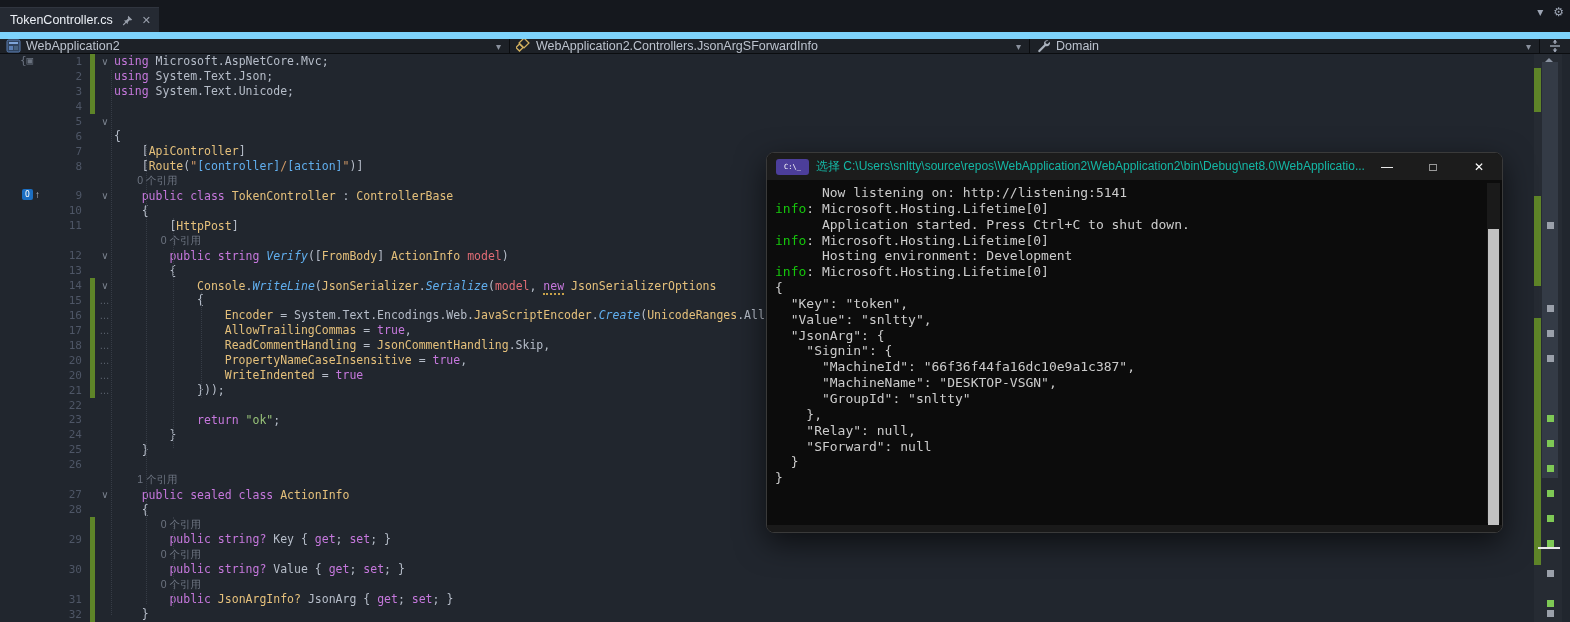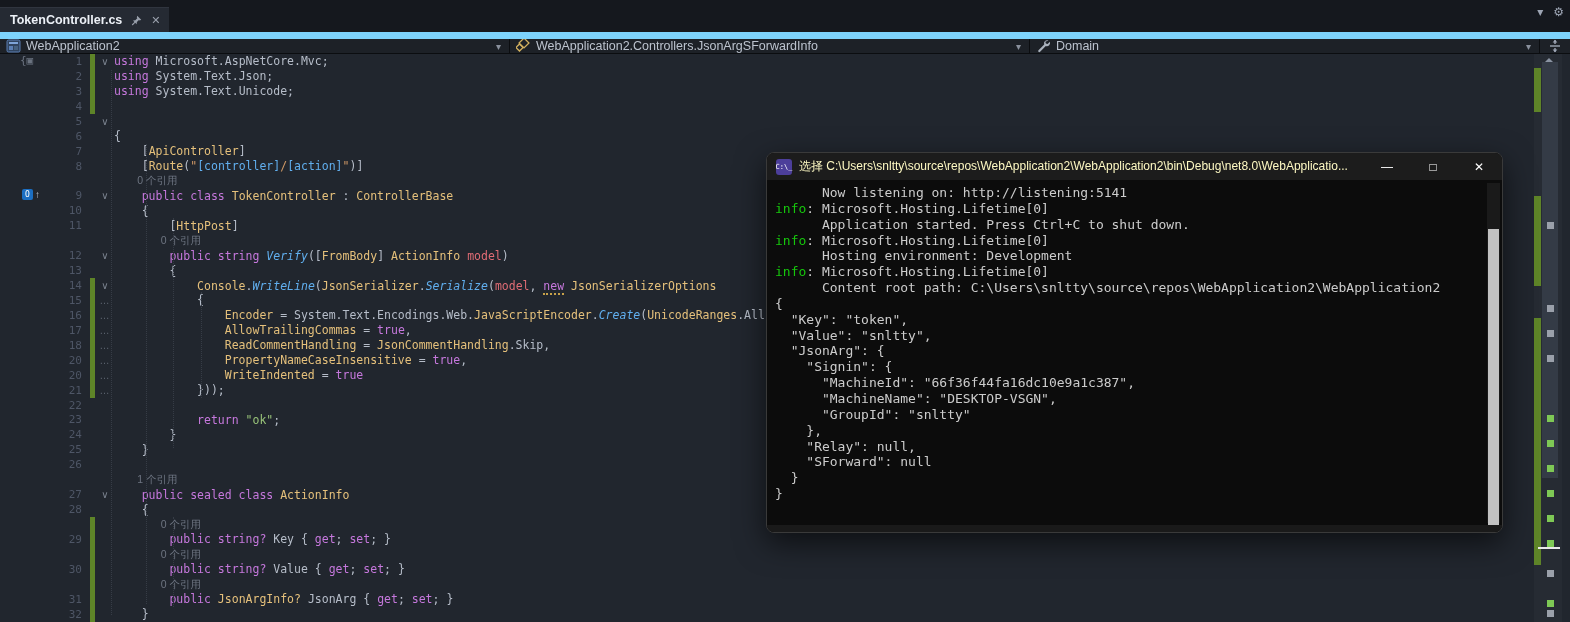--- a/index.html
+++ b/index.html
@@ -2,21 +2,21 @@
 <html><head>
 <meta charset="utf-8">
 <style>
   * { margin:0; padding:0; box-sizing:border-box; }
   html,body { width:1570px; height:622px; overflow:hidden; background:#14171c; font-family:"Liberation Sans", sans-serif; }
   #stage { position:relative; width:1570px; height:622px; background:#14171c; }
 
   
   #tabbar { position:absolute; left:0; top:0; width:1570px; height:32px; background:#15181e; }
   .tab { position:absolute; left:0; top:7px; height:25px; background:#252a33; display:flex; align-items:center; padding:0 8px 0 10px; border-top:1px solid #30353f; }
-  .tab-title { color:#ecEFF4; font-weight:bold; font-size:12.5px; white-space:nowrap; color:#ecf0f6;}
+  .tab-title { color:#ecEFF4; font-weight:normal; font-size:12.5px; white-space:nowrap; color:#ecf0f6;}
   .tab-pin, .tab-close { color:#9aa1ad; font-size:11px; margin-left:9px; cursor:pointer; }
   .topright-icons { position:absolute; right:6px; top:5px; display:flex; gap:10px; color:#9da5b4; font-size:12px; }
 
   
   #navbar { position:absolute; left:0; top:32px; width:1570px; height:22px; background:#1d2127; border-top:7px solid #7dd3fc; border-bottom:1px solid #0b0d10; display:flex; }
   .nav-sec { position:relative; height:100%; display:flex; align-items:center; padding:0 6px; border-right:1px solid #0b0d10; color:#bcc3ce; font-size:12.5px; }
   .nav-sec .caret { position:absolute; right:8px; color:#8a919d; font-size:10px; }
   .nav-ico { display:inline-block; width:15px; height:14px; margin-right:5px; flex:none; }
   #nav-split-btn { width:30px; border-right:none; justify-content:center; }
 
@@ -45,22 +45,22 @@
   #vscroll { position:absolute; left:1534px; top:54px; width:28px; height:568px; background:#262b33; }
   #vscroll .thumb { position:absolute; left:8px; width:16px; background:#343b46; }
   #vscroll .edge { position:absolute; left:0px; width:7px; background:#5e8428; }
   #vscroll .sq { position:absolute; left:13px; width:7px; height:7px; }
   #vscroll .caretline { position:absolute; left:4px; width:22px; height:2px; background:#e8e8e8; }
   #vscroll .uparrow { position:absolute; left:9px; top:4px; width:0; height:0; border-left:6px solid transparent; border-right:6px solid transparent; border-bottom:6px solid #8a93a2; }
 
   
   #console { position:absolute; left:766px; top:152px; width:737px; height:381px; background:#0c0c0c; border:1px solid #3a3a3a; border-radius:8px; box-shadow:0 10px 30px rgba(0,0,0,.6); overflow:hidden; }
   #console-titlebar { height:27px; background:#1c1c1c; display:flex; align-items:center; padding:0 0 0 9px; }
-  .cmd-ico { width:16px; height:16px; background:#4c3e9a; border-radius:3px; color:#fff; font-size:7px; font-family:"DejaVu Sans Mono",monospace; display:flex; align-items:center; justify-content:center; flex:none; }
-  #console-title { color:#fef9c3; font-size:12px; margin-left:7px; white-space:nowrap; overflow:hidden; flex:1; }
+  .cmd-ico { width:33px; height:16px; background:#4c3e9a; border-radius:3px; color:#fff; font-size:7px; font-family:"DejaVu Sans Mono",monospace; display:flex; align-items:center; justify-content:center; flex:none; }
+  #console-title { color:#14b8a6; font-size:12px; margin-left:7px; white-space:nowrap; overflow:hidden; flex:1; }
   .win-btn { width:46px; height:27px; color:#ffffff; font-size:12px; display:flex; align-items:center; justify-content:center; flex:none; cursor:pointer; }
   #console-body { position:absolute; left:0; top:27px; right:0; bottom:7px; padding:5px 0 0 8px; }
   .cline { height:15.85px; font-family:"DejaVu Sans Mono", monospace; font-size:13px; white-space:pre; color:#cccccc; }
   .cw { color:#cccccc; } .cg { color:#16c60c; }
   #console-vscroll { position:absolute; right:2px; top:30px; width:13px; height:340px; background:#1a1a1a; }
   #console-vscroll .cthumb { position:absolute; left:1px; width:11px; top:46px; height:296px; background:#c2c2c2; }
   #console-bottom { position:absolute; left:0; bottom:0; width:100%; height:7px; background:#1a1a1a; }
 
   svg { display:block; }
 </style>
@@ -206,21 +206,20 @@
       <span class="win-btn">□</span>
       <span class="win-btn">✕</span>
     </div>
     <div id="console-body">
         <div class="cline"><span class="cw">      Now listening on: http://listening:5141</span></div>
         <div class="cline"><span class="cg">info</span><span class="cw">: Microsoft.Hosting.Lifetime[0]</span></div>
         <div class="cline"><span class="cw">      Application started. Press Ctrl+C to shut down.</span></div>
         <div class="cline"><span class="cg">info</span><span class="cw">: Microsoft.Hosting.Lifetime[0]</span></div>
         <div class="cline"><span class="cw">      Hosting environment: Development</span></div>
         <div class="cline"><span class="cg">info</span><span class="cw">: Microsoft.Hosting.Lifetime[0]</span></div>
-        <div class="cline"><span class="cw">      Content root path: C:\Users\snltty\source\repos\WebApplication2\WebApplication2</span></div>
         <div class="cline"><span class="cw">{</span></div>
         <div class="cline"><span class="cw">  "Key": "token",</span></div>
         <div class="cline"><span class="cw">  "Value": "snltty",</span></div>
         <div class="cline"><span class="cw">  "JsonArg": {</span></div>
         <div class="cline"><span class="cw">    "Signin": {</span></div>
         <div class="cline"><span class="cw">      "MachineId": "66f36f44fa16dc10e9a1c387",</span></div>
         <div class="cline"><span class="cw">      "MachineName": "DESKTOP-VSGN",</span></div>
         <div class="cline"><span class="cw">      "GroupId": "snltty"</span></div>
         <div class="cline"><span class="cw">    },</span></div>
         <div class="cline"><span class="cw">    "Relay": null,</span></div>

